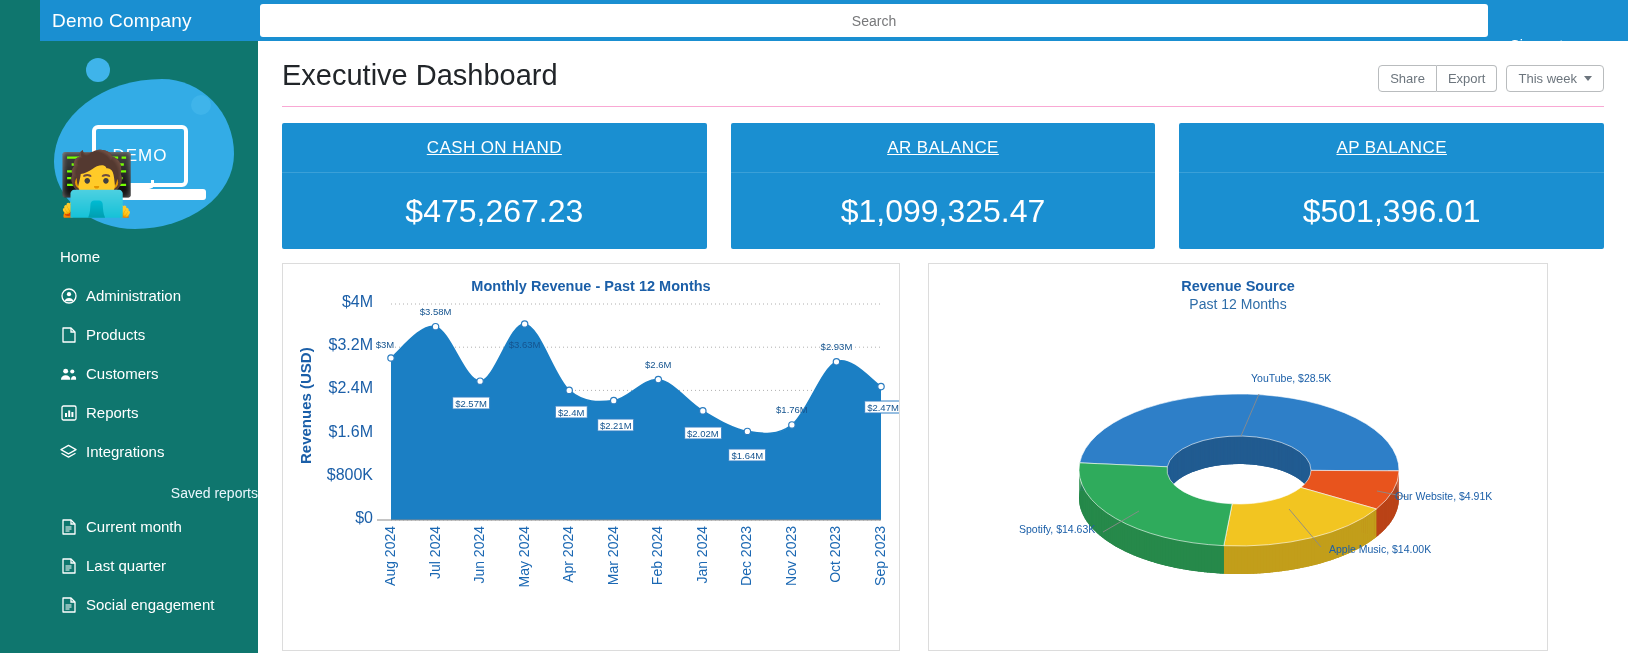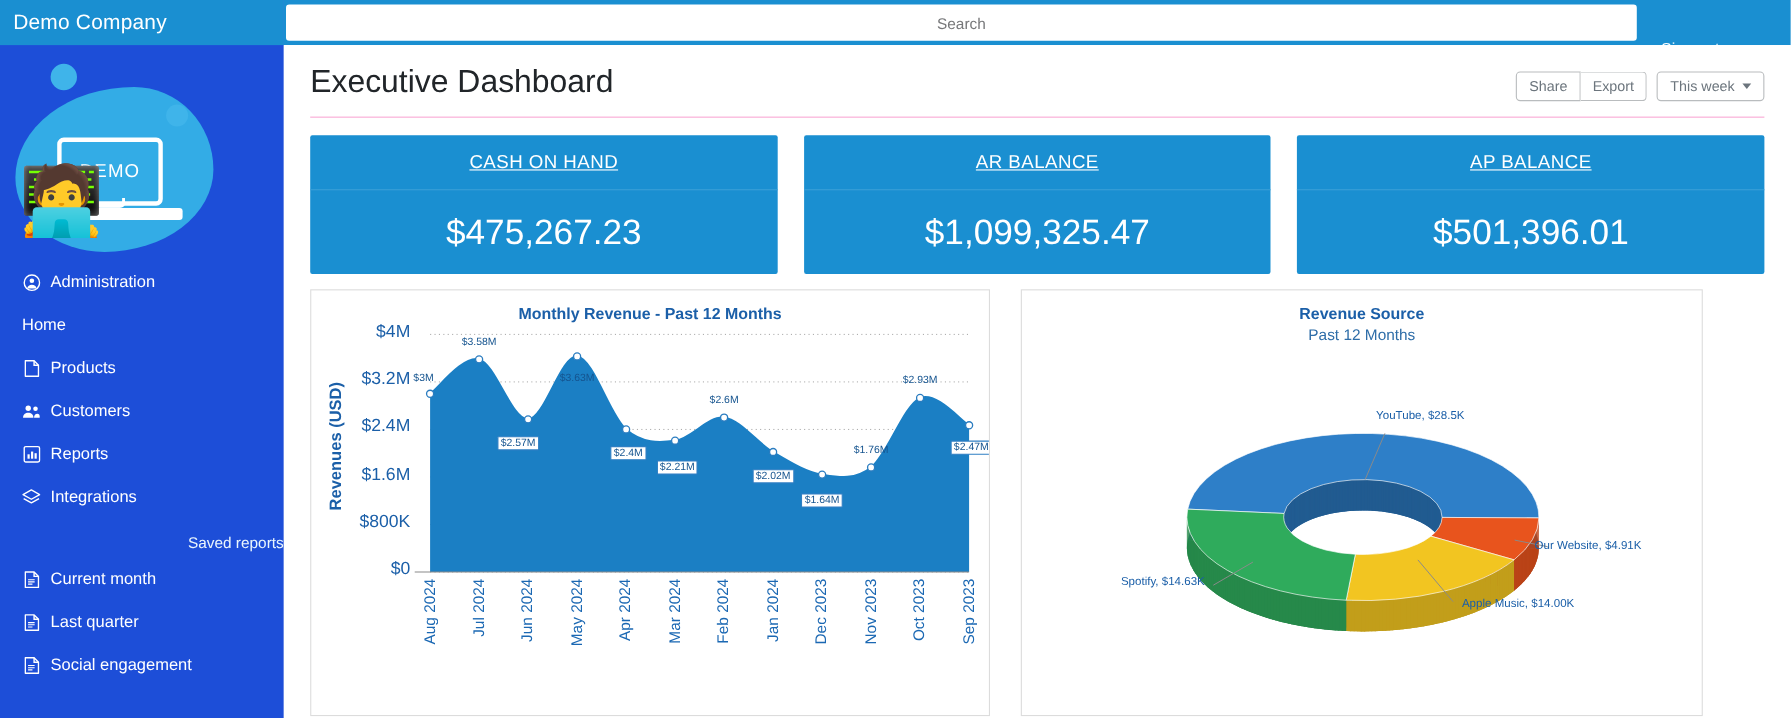--- a/index.html
+++ b/index.html
@@ -8,21 +8,22 @@
     overflow: hidden;
     font-family: "Liberation Sans", sans-serif;
     background: #ffffff;
   }
   #app { position: relative; width: 1628px; height: 653px; }
 
   
   #sidebar {
     position: absolute; left: 0; top: 0;
     width: 258px; height: 653px;
-    background: #1d4ed8;
+    background: #0f766e;
+    padding-left: 40px;
   }
   #brand {
     height: 41px; width: 258px;
     background: #1a8fd1;
     display: flex; align-items: center;
     padding-left: 12px;
     color: #ffffff; font-size: 19px; letter-spacing: .2px;
   }
   #logo-wrap {
     position: relative; width: 258px; height: 196px;
@@ -220,33 +221,33 @@
       <div class="blob" id="blob-d2"></div>
       <div id="laptop">
         <span id="laptop-label">DEMO</span>
       </div>
       <div id="laptop-notch"></div>
       <div id="laptop-base"></div>
       <div id="avatar-face">🧑‍💻</div>
     </div>
 
     <nav>
+      <div class="nav-item" id="nav-home">
+        <span>Home</span>
+      </div>
+
       <div class="nav-item">
         <span class="ico">
           <svg width="16" height="16" viewBox="0 0 16 16">
               <circle cx="8" cy="8" r="7" fill="none" stroke="#fff" stroke-width="1.3"></circle>
               <circle cx="8" cy="6.2" r="2.1" fill="#fff"></circle>
               <path d="M3.6 13.2a4.6 4.6 0 0 1 8.8 0" fill="#fff"></path>
             </svg>
         </span>
         <span>Administration</span>
-      </div>
-
-      <div class="nav-item" id="nav-home">
-        <span>Home</span>
       </div>
 
       <div class="nav-item">
         <span class="ico">
           <svg width="14" height="16" viewBox="0 0 14 16">
               <path d="M1 1h8l4 4v10H1z" fill="none" stroke="#fff" stroke-width="1.3" stroke-linejoin="round"></path>
               <path d="M9 1v4h4" fill="none" stroke="#fff" stroke-width="1.3"></path>
             </svg>
         </span>
         <span>Products</span>

